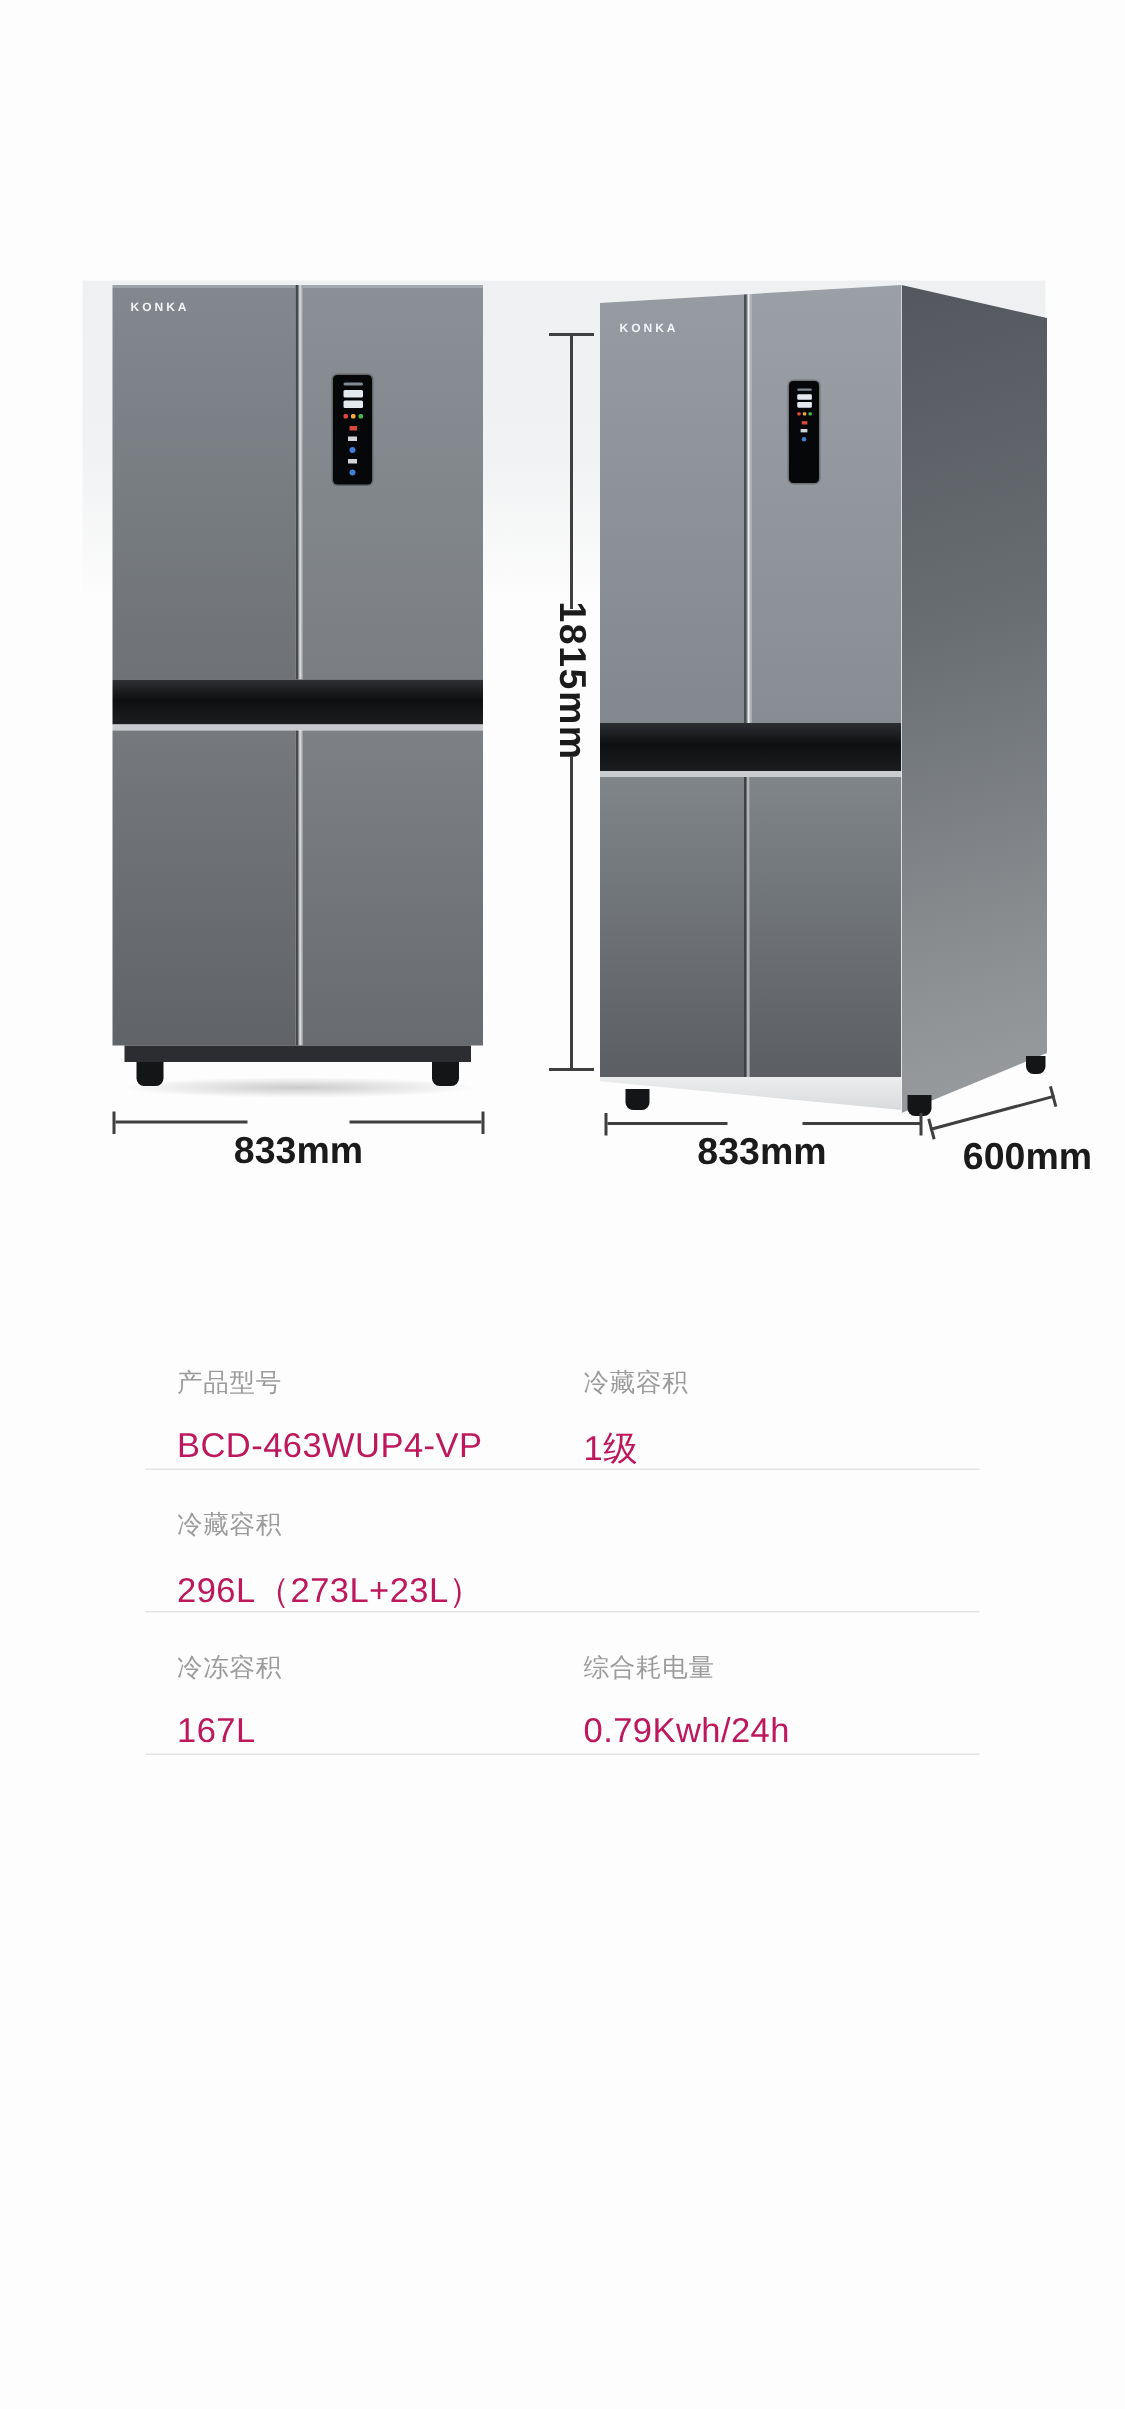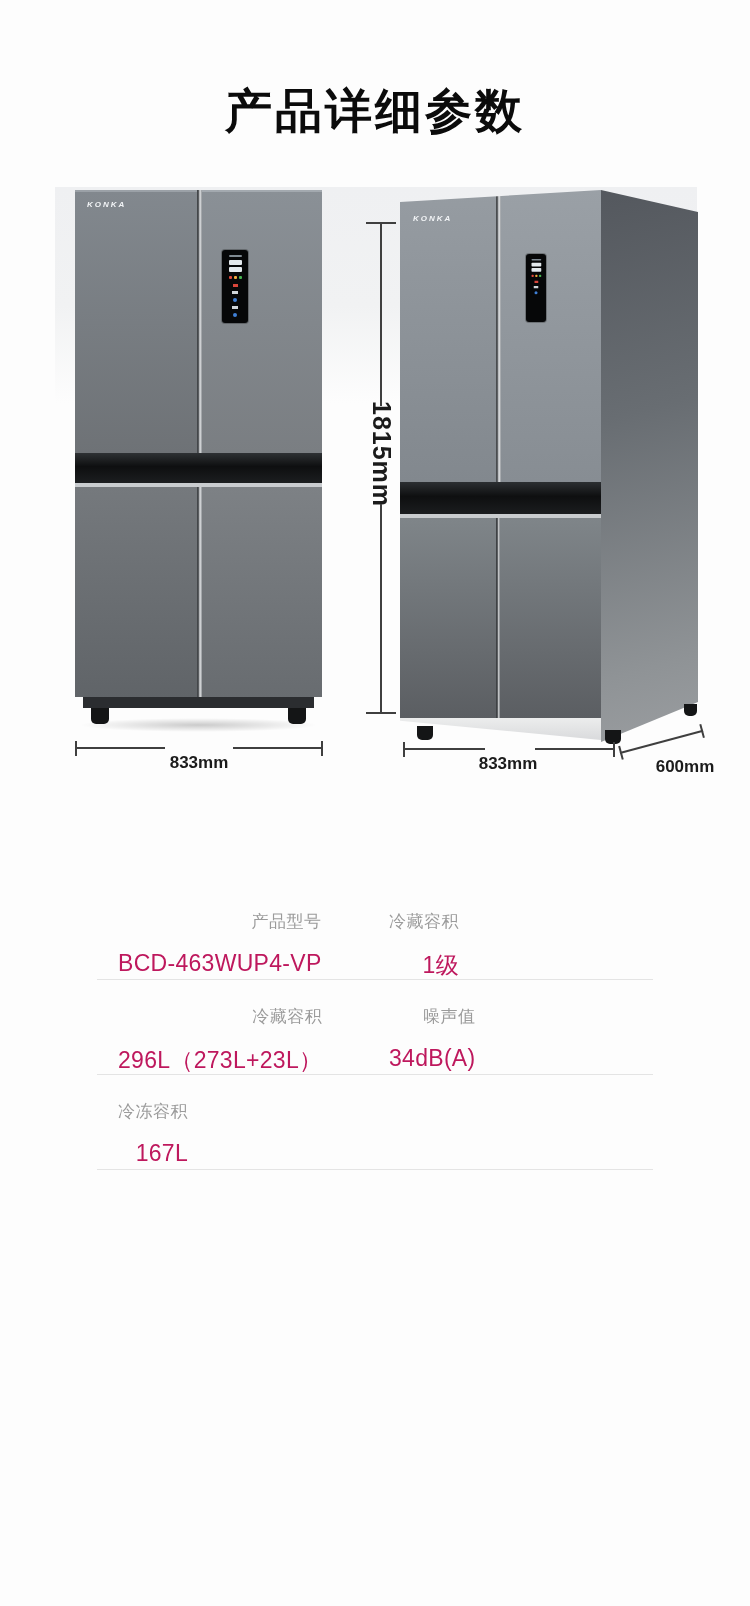--- a/index.html
+++ b/index.html
@@ -36,21 +36,21 @@
              background:linear-gradient(180deg,#2e3134,#0e0f10 45%,#1c1e20); }
   .ff-gap  { position:absolute; top:293px; left:0; width:100%; height:4px; background:#c9cccf; }
   .ff-low  { position:absolute; top:297px; left:0; width:100%; height:210px; }
   .d-ll    { position:absolute; top:0; left:0; width:122px; height:100%;
              background:linear-gradient(180deg,#75797d,#606468); }
   .d-lr    { position:absolute; top:0; left:127px; right:0; height:100%;
              background:linear-gradient(180deg,#7d8185,#686c70); }
   .ff-plinth { position:absolute; top:507px; left:8px; right:8px; height:11px; background:#2b2d30; }
   .foot { position:absolute; width:18px; height:16px; background:#141516; border-radius:0 0 5px 5px; }
   .konka-logo {
-    position:absolute; color:#f2f4f6; font-size:8px; font-weight:700; letter-spacing:2px;font-style:italic;
+    position:absolute; color:#f2f4f6; font-size:8px; font-weight:700; letter-spacing:2px;
   }
   
   .panel { position:absolute; background:#060708; border-radius:3px;
            box-shadow:0 0 0 1px rgba(0,0,0,0.25); overflow:hidden; }
   .panel-inner { width:26px; }
   .p-brand  { margin:5px auto 3px; width:13px; height:2px; background:#7f8a92; border-radius:1px; }
   .p-digits { margin:2px auto 0; width:15px; display:flex; flex-direction:column; gap:2px; align-items:center; }
   .p-digit  { width:13px; height:5px; background:#e3e9ed; border-radius:1px; }
   .p-colors { display:flex; justify-content:center; gap:2px; margin-top:4px; }
   .p-c { width:3px; height:3px; border-radius:1px; }
@@ -77,46 +77,45 @@
           background:linear-gradient(180deg,#7f8589,#5b5e62); }
   .a-lowseam { position:absolute; top:328px; left:96px; width:4px; height:200px;
           background:linear-gradient(90deg,#3f4245 30%,#caccce 65%,#7e8286); }
   .a-base { position:absolute; top:528px; left:0; width:100%; height:22px;
           background:linear-gradient(180deg,#eceded,#d9dadc); }
   .fa-side { position:absolute; left:201px; top:0; width:97px; height:552px;
     clip-path:polygon(0 0,100% 22px,100% 512px,0 100%);
     background:linear-gradient(165deg,#54585e 0%,#686d72 40%,#8f9396 85%,#9a9da0 100%); }
   
   .dim { background:#3f3f3f; position:absolute; }
-  .dim-label { position:absolute; font-size:17px; font-weight:700; color:#1b1b1b; text-align:center; }
+  .dim-label { position:absolute; font-size:25px; font-weight:700; color:#1b1b1b; text-align:center; }
   .dim-label-v {
     position:absolute; left:362px; top:404px; width:38px; height:100px;
     writing-mode:vertical-rl; text-orientation:mixed;
     font-size:25px; font-weight:700; color:#1b1b1b; letter-spacing:1px;
     display:flex; align-items:center; justify-content:center;
   }
   .diag-line { position:absolute; left:620px; top:752px; width:86px; height:2px;
     background:#3f3f3f; transform:rotate(-15deg); transform-origin:left center; }
   .diag-tick { position:absolute; width:2px; height:14px; background:#3f3f3f; top:-6px; }
   
-  .specs { position:absolute; left:97px; top:885px; width:556px;text-align:right; }
+  .specs { position:absolute; left:97px; top:885px; width:556px; }
   .spec-row { position:relative; height:95px; }
   .spec-row.bordered { border-bottom:1px solid #e4e4e4; }
   .cell { position:absolute; top:25px; }
   .cell.l { left:21px; }
   .cell.r { left:292px; }
   .spec-label { font-size:17px; color:#9b9b9b; letter-spacing:0.5px; }
   .spec-value { margin-top:17px; font-size:23px; color:#be185d; letter-spacing:0.3px; }
 </style>
 </head>
 <body>
 
 <div class="page">
 
-  <div class="page-title">产品详细参数</div>
 
   <div class="backdrop"></div>
 
   <div class="ff">
     <div class="ff-shadow"></div>
     <div class="ff-up">
       <div class="d-ul"></div>
       <div class="seam-v"></div>
       <div class="d-ur"></div>
     </div>
@@ -229,29 +228,29 @@
         <div class="spec-value">1级</div>
       </div>
     </div>
 
 
     <div class="spec-row bordered">
       <div class="cell l">
         <div class="spec-label">冷藏容积</div>
         <div class="spec-value">296L（273L+23L）</div>
       </div>
-      <div class="cell r">
-        <div class="spec-label">噪声值</div>
-        <div class="spec-value">34dB(A)</div>
-      </div>
     </div>
 
     <div class="spec-row bordered">
       <div class="cell l">
         <div class="spec-label">冷冻容积</div>
         <div class="spec-value">167L</div>
       </div>
+      <div class="cell r">
+        <div class="spec-label">综合耗电量</div>
+        <div class="spec-value">0.79Kwh/24h</div>
+      </div>
     </div>
 
 
 
   </div>
 </div>
 
 </body></html>

